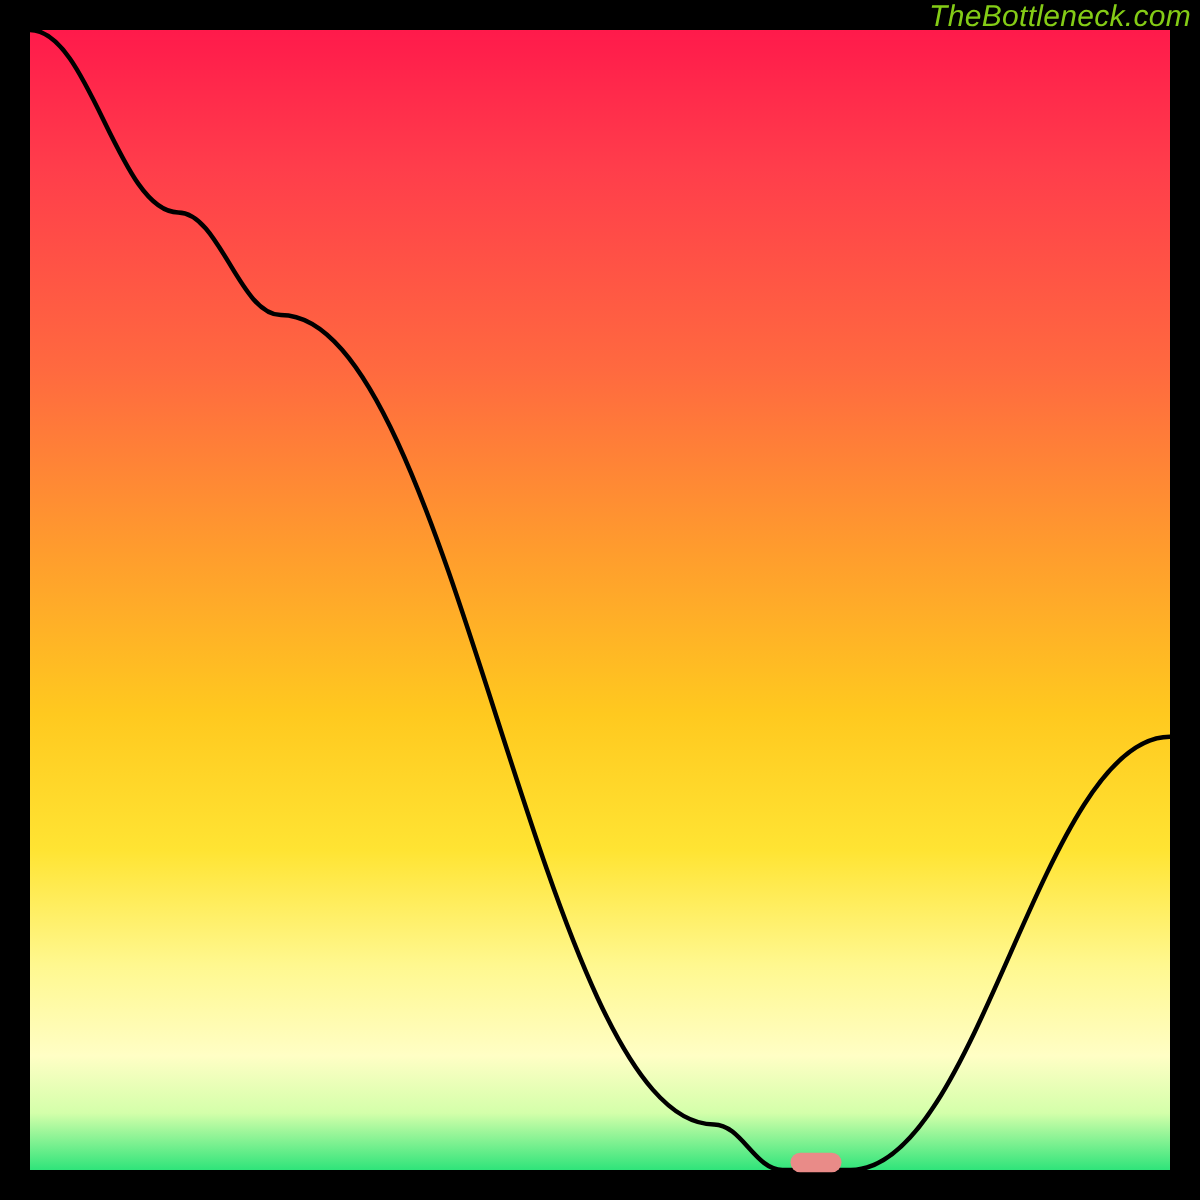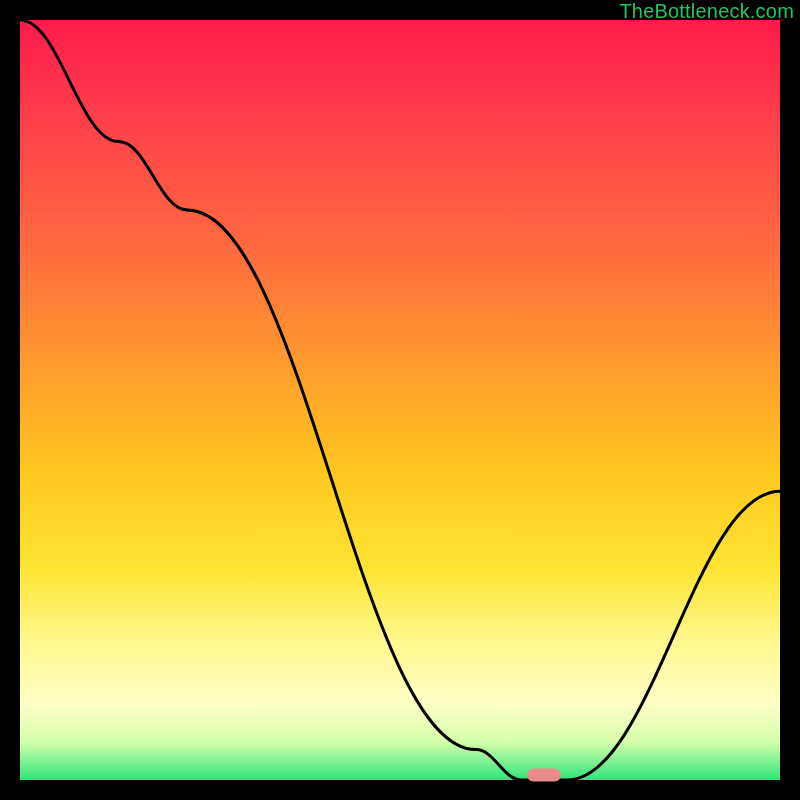--- a/index.html
+++ b/index.html
@@ -37,25 +37,26 @@
       #fff88f 82%,
       #fffec5 90%,
       #d4ffaa 95%,
       #2fe47a 100%
     );
   }
   .watermark {
     position: absolute;
     top: 0px;
     right: 6px;
-    color: #22c55e;
+    color: #84cc16;
     font-size: 20px;
     font-weight: 500;
     letter-spacing: 0.2px;
     user-select: none;
+    font-style: italic;
   }
   svg.curve {
     position: absolute;
     left: 0;
     top: 0;
     width: 760px;
     height: 760px;
   }
   .pill {
     position: absolute;

